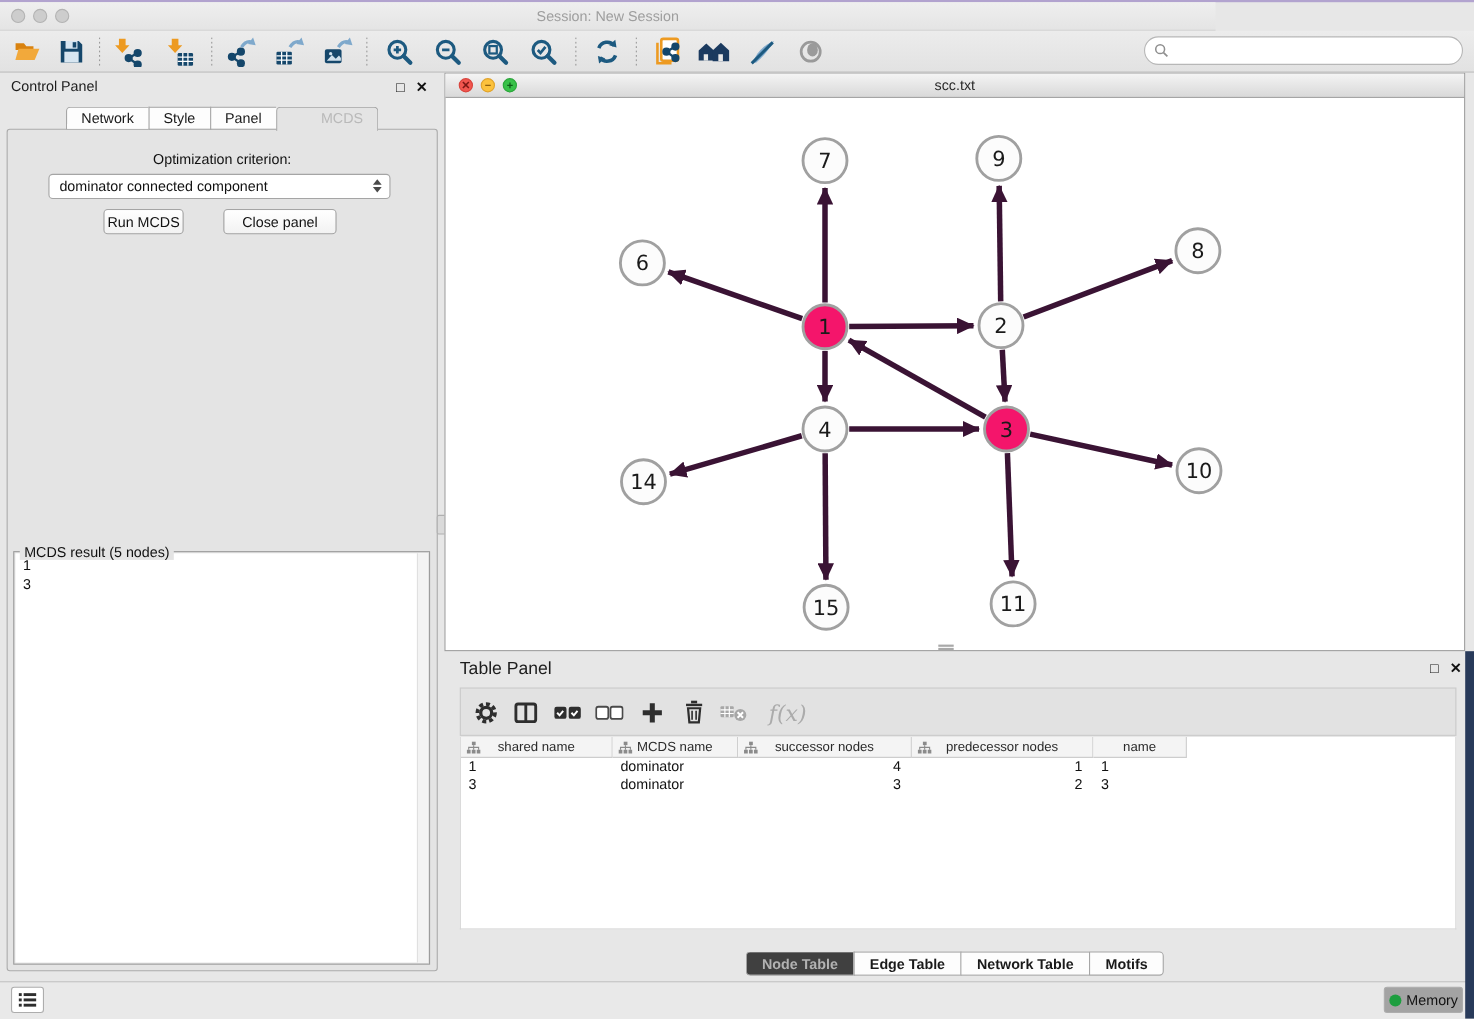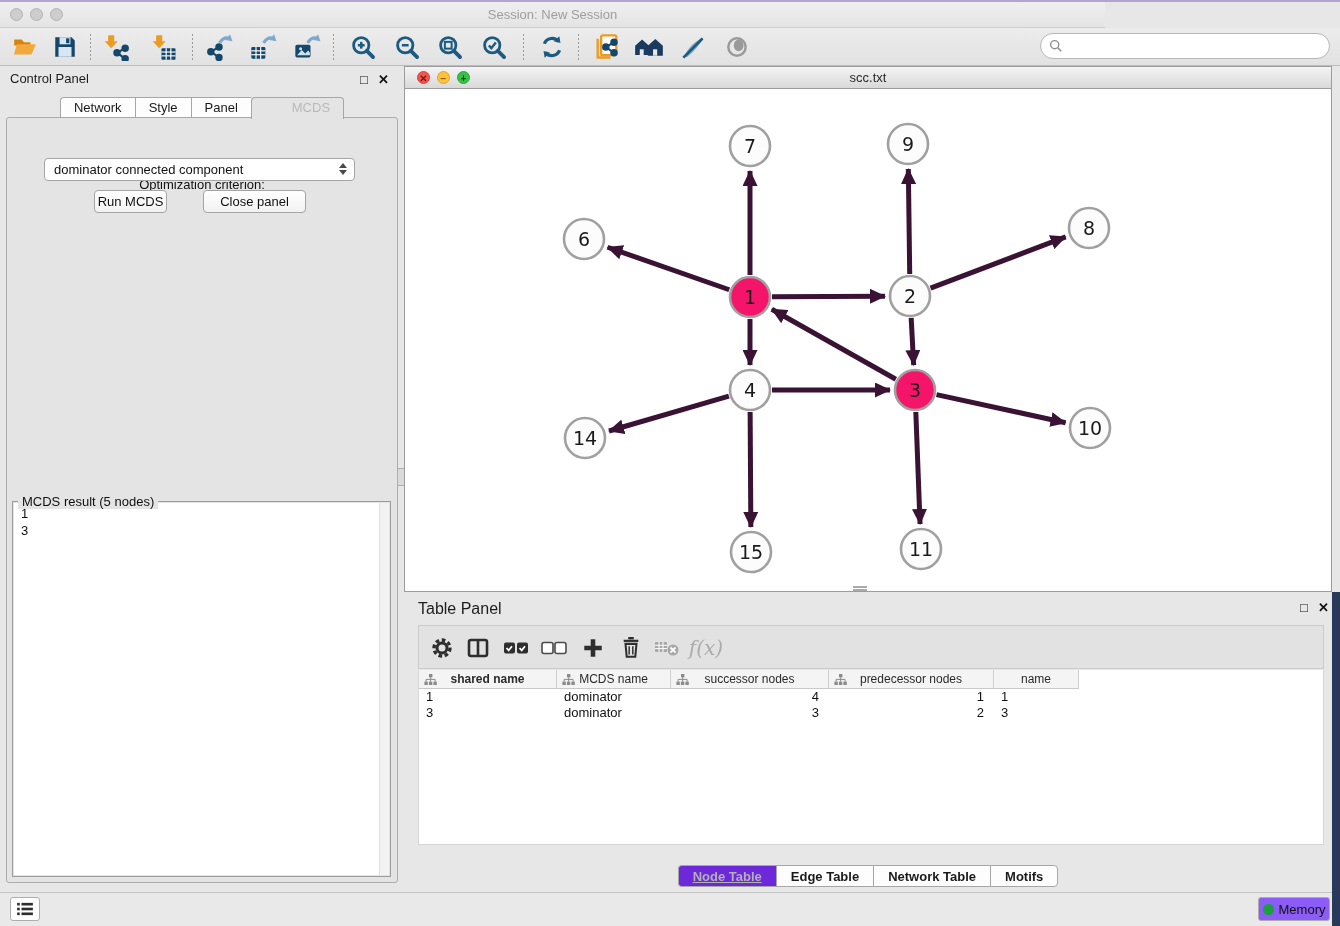--- a/index.html
+++ b/index.html
@@ -33,21 +33,21 @@
   #cp-title { left:10px; top:71px; font-size:13px; color:#1d1d1d; }
   .winbtns { font-size:13px; color:#111; letter-spacing:0; }
   #cp-tabs { left:0px; top:97px; width:404px; height:22px; display:flex; justify-content:center; z-index:3; }
   .tab { height:21px; line-height:20px; padding:0 13px; font-size:13px; color:#1a1a1a;
     background:#fdfdfd; border:1px solid #a6a6a6; border-right:none; }
   .tab:first-child { border-radius:4px 0 0 0; border-top-left-radius:4px; border-bottom-left-radius:0; }
   .tab:last-child { border-right:1px solid #a6a6a6; border-radius:0 4px 0 0;padding-left:40px; }
   .tab.sel { background:#e4e4e4; color:#b9b9b9; height:22px; border-bottom:none; border-radius:4px 4px 0 0; }
   #cp-body { left:6px; top:117px; width:392px; height:766px; background:#e4e4e4;
     border:1px solid #ababab; border-radius:3px; }
-  #opt-label { left:0; top:137px; width:404px; text-align:center; font-size:13px; color:#111;margin-top:40px; }
+  #opt-label { left:0; top:137px; width:404px; text-align:center; font-size:13px; color:#111; }
   #criterion { left:44px; top:158px; width:311px; height:23px; background:#fff;
     border:1px solid #a5a5a5; border-radius:4px; font-size:13px; line-height:21px;
     padding-left:9px; color:#111; }
   .stepper { position:absolute; right:7px; top:4px; display:flex; flex-direction:column; gap:2px; }
   .stepper i { width:0; height:0; border-left:4px solid transparent; border-right:4px solid transparent; }
   .stepper .up { border-bottom:5px solid #4a4a4a; }
   .stepper .dn { border-top:5px solid #4a4a4a; }
   .btn { background:linear-gradient(#ffffff,#f2f2f2); border:1px solid #a5a5a5; border-radius:4px;
     font-size:13px; color:#111; text-align:center; line-height:21px; height:23px; }
   #btn-run { left:94px; top:190px; width:73px; }
@@ -85,27 +85,27 @@
   .hcell .hicon { position:absolute; left:5px; top:4px; }
   .trow { display:flex; height:16px; font-size:13px; color:#111; }
   .tcell { overflow:hidden; white-space:nowrap; }
   .tcell.l { padding-left:7px; text-align:left; }
   .tcell.r { padding-right:10px; text-align:right; }
   #tp-tabs { left:404px; top:865px; width:928px; display:flex; justify-content:center; }
   .btab { height:22px; line-height:21px; padding:0 14px; font-size:13px; font-weight:bold; color:#1a1a1a;
     background:#fdfdfd; border:1px solid #a6a6a6; border-right:none; }
   .btab:first-child { border-radius:4px 0 0 4px; }
   .btab:last-child { border-right:1px solid #a6a6a6; border-radius:0 4px 4px 0; }
-  .btab.sel { background:#6d28d9; color:#b2b2b2;text-decoration:underline; }
+  .btab.sel { background:#404040; color:#b2b2b2; }
 
   
   #statusbar { left:0; top:892px; width:1340px; height:34px; background:#e9e9e9; border-top:1px solid #c3c3c3; }
   #list-btn { left:10px; top:897px; width:30px; height:24px; background:#fff; border:1px solid #adadad;
     border-radius:3px; display:flex; align-items:center; justify-content:center; }
-  #mem-btn { left:1258px; top:897px; width:72px; height:24px; background:#8b5cf6; border:1px solid #adadad;
+  #mem-btn { left:1258px; top:897px; width:72px; height:24px; background:#a3a3a3; border:1px solid #adadad;
     border-radius:3px; display:flex; align-items:center; justify-content:center; gap:5px; font-size:13px; color:#111; }
   #mem-dot { width:11px; height:11px; border-radius:50%; background:#1d9e3f; }
 
   #desktop-strip { left:1332px; top:592px; width:8px; height:334px; background:#283a5a; }
 </style>
 </head>
 <body>
 
 <div class="abs" id="top-border"></div>
 <div class="abs" id="titlebar">
@@ -434,27 +434,27 @@
             <line x1="1" y1="6.3" x2="13" y2="6.3"></line>
             <line x1="1" y1="9.6" x2="13" y2="9.6"></line>
             <line x1="5" y1="3" x2="5" y2="13"></line>
             <line x1="9" y1="3" x2="9" y2="13"></line>
           </g>
         </g>
         <circle cx="19" cy="11" r="5.5" fill="#a7a7a7"></circle>
         <path d="M16.5 8.5 l5 5 M21.5 8.5 l-5 5" stroke="#fff" stroke-width="1.8"></path>
       </svg>
     </span>
-    <span class="tpi" style="left: 272px;">
+    <span class="tpi" style="left: 282px;">
       <span class="fx">f(x)</span>
     </span>
   </div>
 <div class="abs" id="tp-table">
   <div id="tp-header">
-      <div class="hcell" style="width: 138px; font-weight: bold;">
+      <div class="hcell" style="width: 138px;">
         <span class="hicon"><svg width="13" height="12" viewBox="0 0 13 12">
             <g fill="#8b8b8b">
               <rect x="5" y="0" width="3.4" height="3.4"></rect>
               <rect x="0.4" y="7.6" width="3.4" height="3.4"></rect>
               <rect x="4.9" y="7.6" width="3.4" height="3.4"></rect>
               <rect x="9.4" y="7.6" width="3.4" height="3.4"></rect>
             </g>
             <g stroke="#8b8b8b" stroke-width="1">
               <path d="M6.6 3.4 v2 M2.1 7.6 v-2.2 h9 v2.2 M6.6 5.4 v2.2" fill="none"></path>
             </g>

